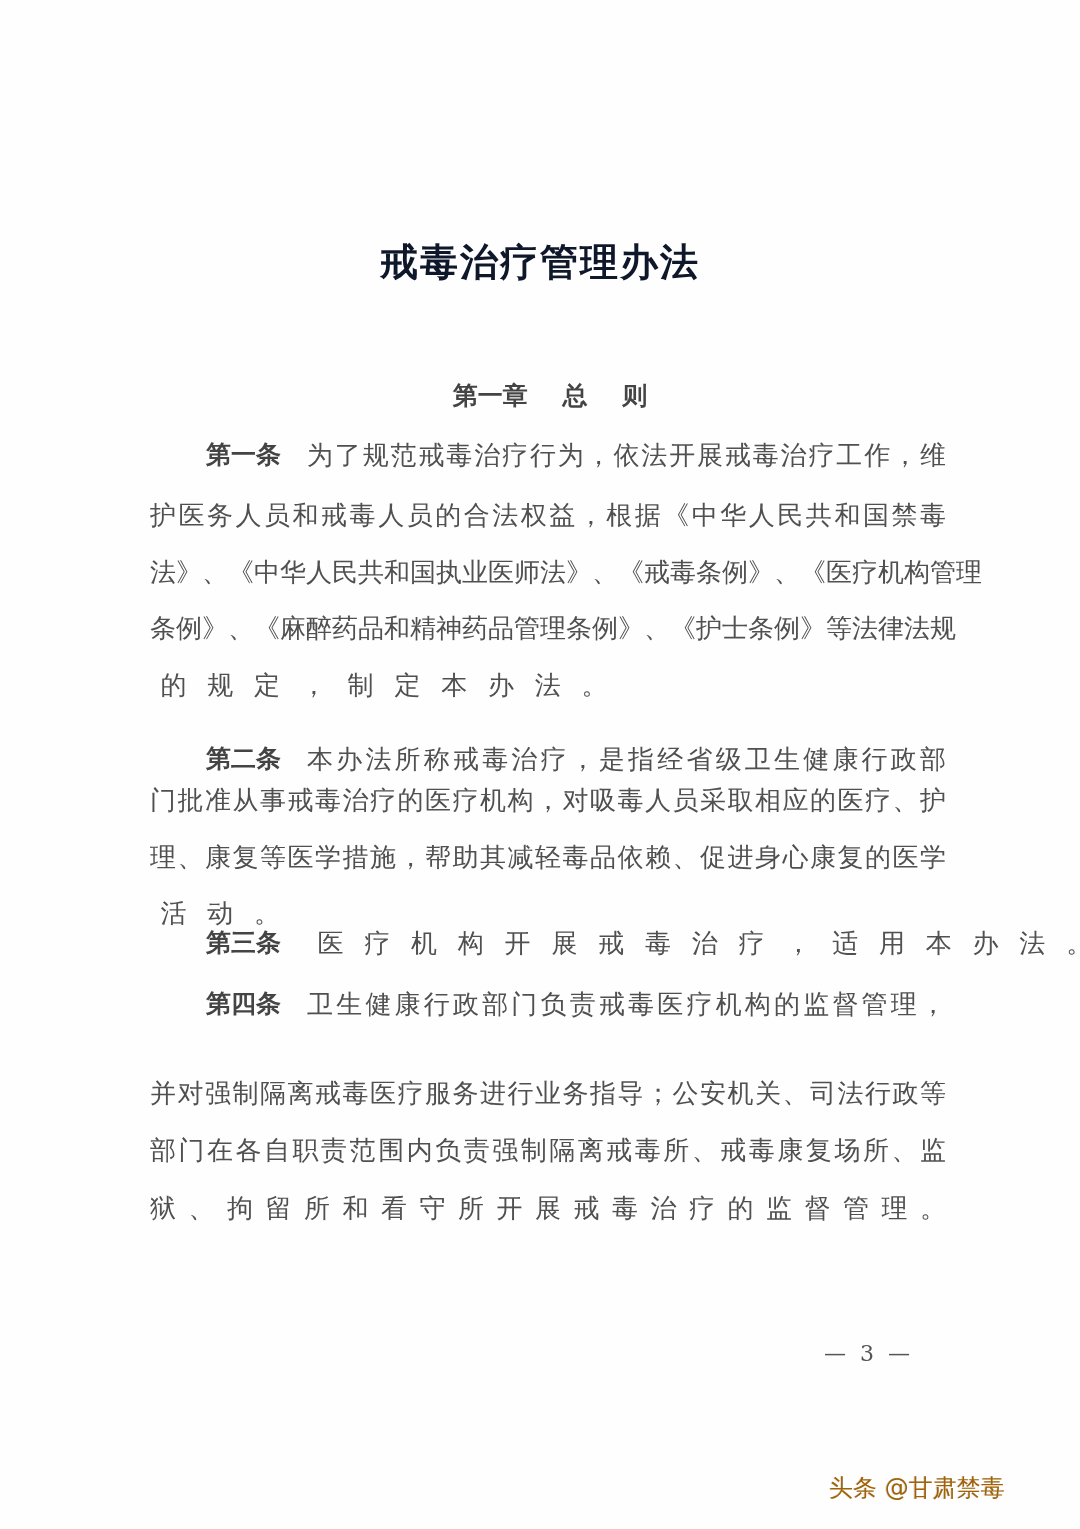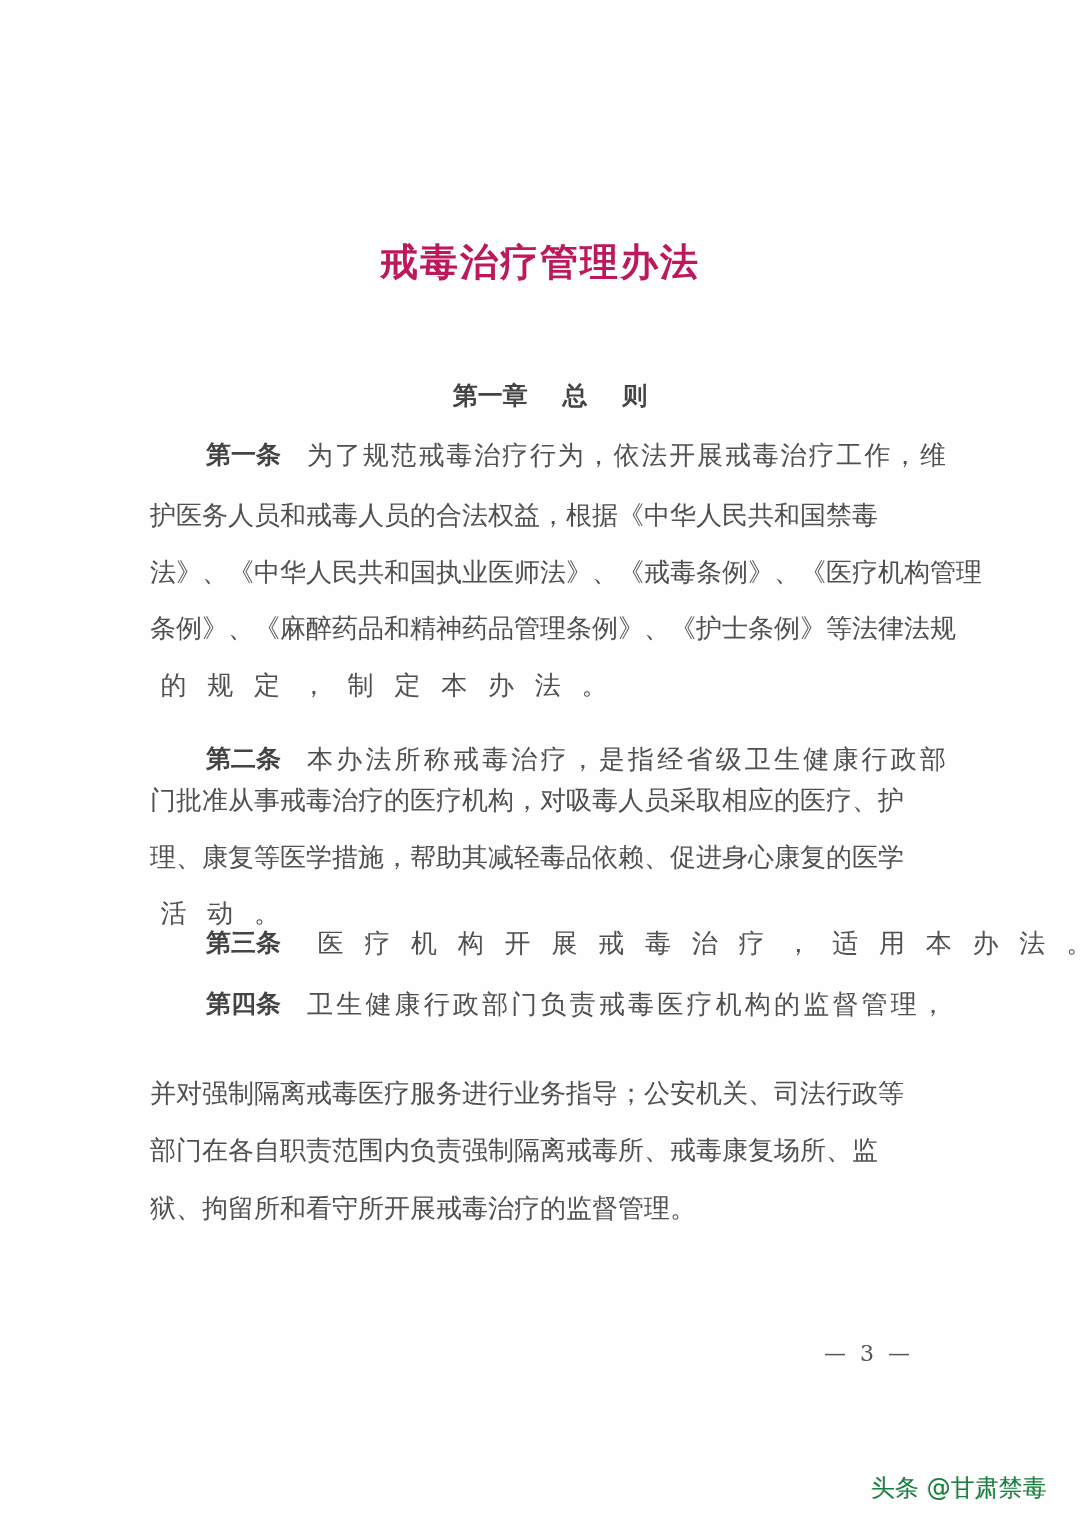--- a/index.html
+++ b/index.html
@@ -5,52 +5,52 @@
   html, body { margin: 0; padding: 0; }
   body {
     width: 1080px; height: 1529px; position: relative; overflow: hidden;
     background: #ffffff;
     font-family: "DejaVu Serif", "Liberation Serif", serif;
     color: #4a4a4a;
   }
   .page { position: absolute; left: 0; top: 0; width: 1080px; height: 1529px; background: #fefefe; }
   .doc-title {
     position: absolute; left: 0; width: 1080px; top: 232px;
-    text-align: center; font-size: 38px; font-weight: bold; color: #be185d;
+    text-align: center; font-size: 38px; font-weight: bold; color: #0f172a;
     letter-spacing: 2px; line-height: 60px;
   }
   .chapter-title {
     position: absolute; left: 0; width: 1100px; top: 376px;
     text-align: center; font-size: 25px; font-weight: bold; color: #444;
     line-height: 40px; white-space: pre;
     font-family: "DejaVu Sans", "Liberation Sans", sans-serif;
   }
   .line {
     position: absolute; left: 150px; width: 796px; height: 40px;
     font-size: 26px; line-height: 40px; color: #505050;
-    display: flex; white-space: nowrap;
+    display: flex; justify-content: space-between; white-space: nowrap;
   }
   .line.short { justify-content: flex-start; }
   .line.short span { width: 46.8px; text-align: center; }
   .line span { display: inline-block; text-align: center; }
   .line.indent { left: 206px; width: 740px; }
   .art-head {
     font-family: "DejaVu Sans", "Liberation Sans", sans-serif;
     font-weight: bold; color: #444; font-size: 25px;
     margin-right: 26px; letter-spacing: 0px;
   }
   .page-number {
     position: absolute; left: 812px; top: 1334px; width: 110px;
     font-size: 22px; color: #555; text-align: center; white-space: pre;
     line-height: 40px;
   }
   .watermark {
-    position: absolute; left: 871px; top: 1471px;
+    position: absolute; left: 829px; top: 1471px;
     font-family: "DejaVu Sans", "Liberation Sans", sans-serif;
-    font-size: 24px; color: #15803d; line-height: 34px;
+    font-size: 24px; color: #a16207; line-height: 34px;
     text-shadow: 1px 1px 0 #fff, -1px 0 0 #ddd;
     white-space: nowrap;
   }
 </style>
 </head>
 <body>
 
 <div class="page">
   <div class="doc-title">戒毒治疗管理办法</div>
   <div class="chapter-title">第一章    总    则</div>

